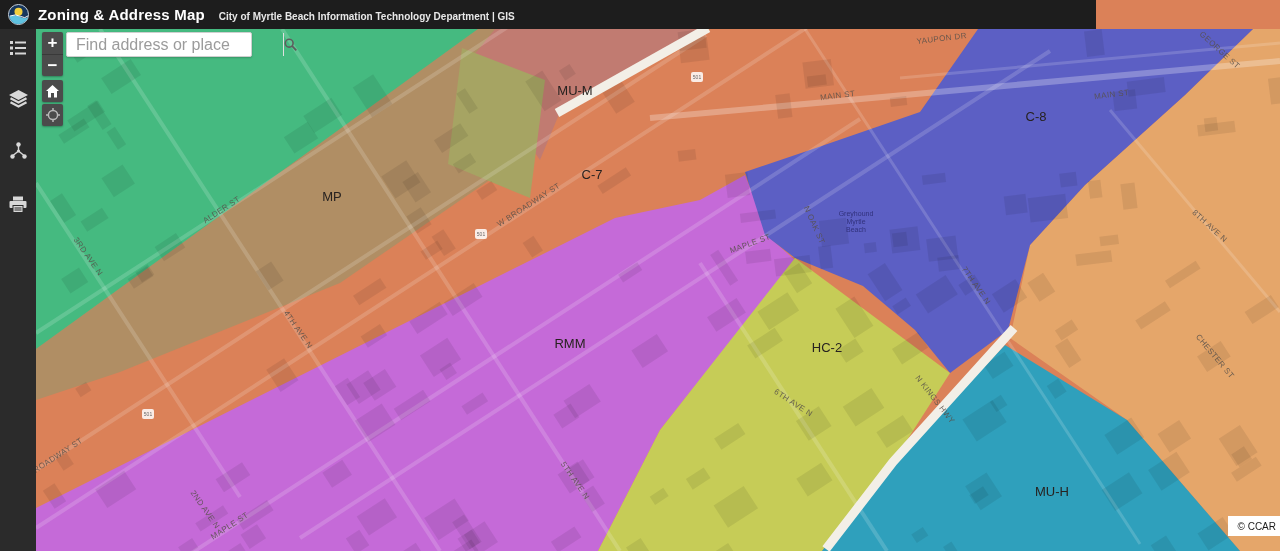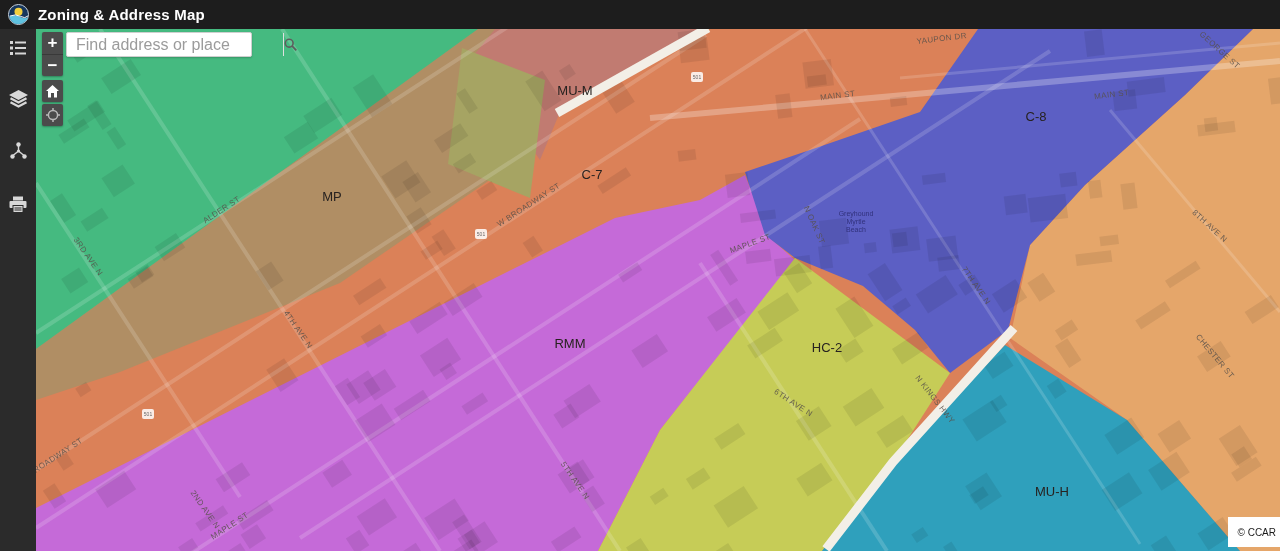--- a/index.html
+++ b/index.html
@@ -3,21 +3,21 @@
 <meta charset="utf-8">
 <style>
   html,body{margin:0;padding:0;}
   body{
     width:1280px;height:551px;position:relative;overflow:hidden;
     font-family:"Liberation Sans",sans-serif;background:#db8158;
     -webkit-font-smoothing:antialiased;
   }
   
   .header{
-    position:absolute;left:0;top:0;width:1280px;height:29px;
+    position:absolute;left:0;top:0;width:1096px;height:29px;
     background:#1d1d1d;display:flex;align-items:center;z-index:30;
   }
   .logo{width:21px;height:21px;margin-left:8px;flex:0 0 auto;}
   .app-title{color:#fff;font-size:15px;font-weight:bold;margin-left:9px;letter-spacing:.2px;}
   .app-subtitle{color:#e8e8e8;font-size:10px;font-weight:bold;margin-left:14px;margin-top:3px;}
   
   .sidebar{
     position:absolute;left:0;top:29px;width:36px;height:522px;
     background:#2b2b2b;z-index:25;display:flex;flex-direction:column;align-items:center;
   }
@@ -49,35 +49,36 @@
     box-shadow:0 1px 2px rgba(0,0,0,.2);
   }
   .search input{
     flex:1;border:none;outline:none;font-family:"Liberation Sans",sans-serif;
     font-size:16px;color:#444;padding:0 0 0 9px;background:transparent;
   }
   .search input::placeholder{color:#9b9b9b;}
   .search-btn{width:25px;border-left:1px solid #e0e0e0;display:flex;align-items:center;justify-content:center;cursor:pointer;}
   
   .attribution{
-    position:absolute;right:0;bottom:4px;height:30px;z-index:40;background:#fff;
+    position:absolute;right:0;bottom:15px;height:20px;z-index:40;background:#fff;
     font-size:10px;color:#1a1a1a;padding:0 4px 0 10px;display:flex;align-items:center;
   }
 </style>
 </head>
 <body>
 
 <div class="header">
   <svg class="logo" viewBox="0 0 22 22">
     <circle cx="11" cy="11" r="10.5" fill="#16365c" stroke="#cfd8e2" stroke-width="1"></circle>
     <circle cx="11" cy="8.2" r="4.2" fill="#f2cf3d"></circle>
     <path d="M1.5 13 Q8 10.5 13 13.5 Q18 16.5 20.5 13.5 L20.5 16 Q16 21 11 21 Q5 21 2.2 15.5 Z" fill="#5fc2e0"></path>
     <path d="M2 12.6 Q8 10 13.2 13 Q18 15.8 20.8 12.6" stroke="#ffffff" stroke-width="1" fill="none"></path>
   </svg>
   <div class="app-title">Zoning &amp; Address Map</div>
+  <div class="app-subtitle">City of Myrtle Beach Information Technology Department | GIS</div>
 </div>
 
 <div class="sidebar">
   <div class="side-btn sb-legend">
     <svg width="18" height="16" viewBox="0 0 18 16">
       <g fill="#d8d8d8">
         <rect x="1" y="1" width="3" height="3"></rect>
           <rect x="6" y="1.5" width="11" height="2"></rect>
         <rect x="1" y="6.5" width="3" height="3"></rect>
           <rect x="6" y="7" width="11" height="2"></rect>

